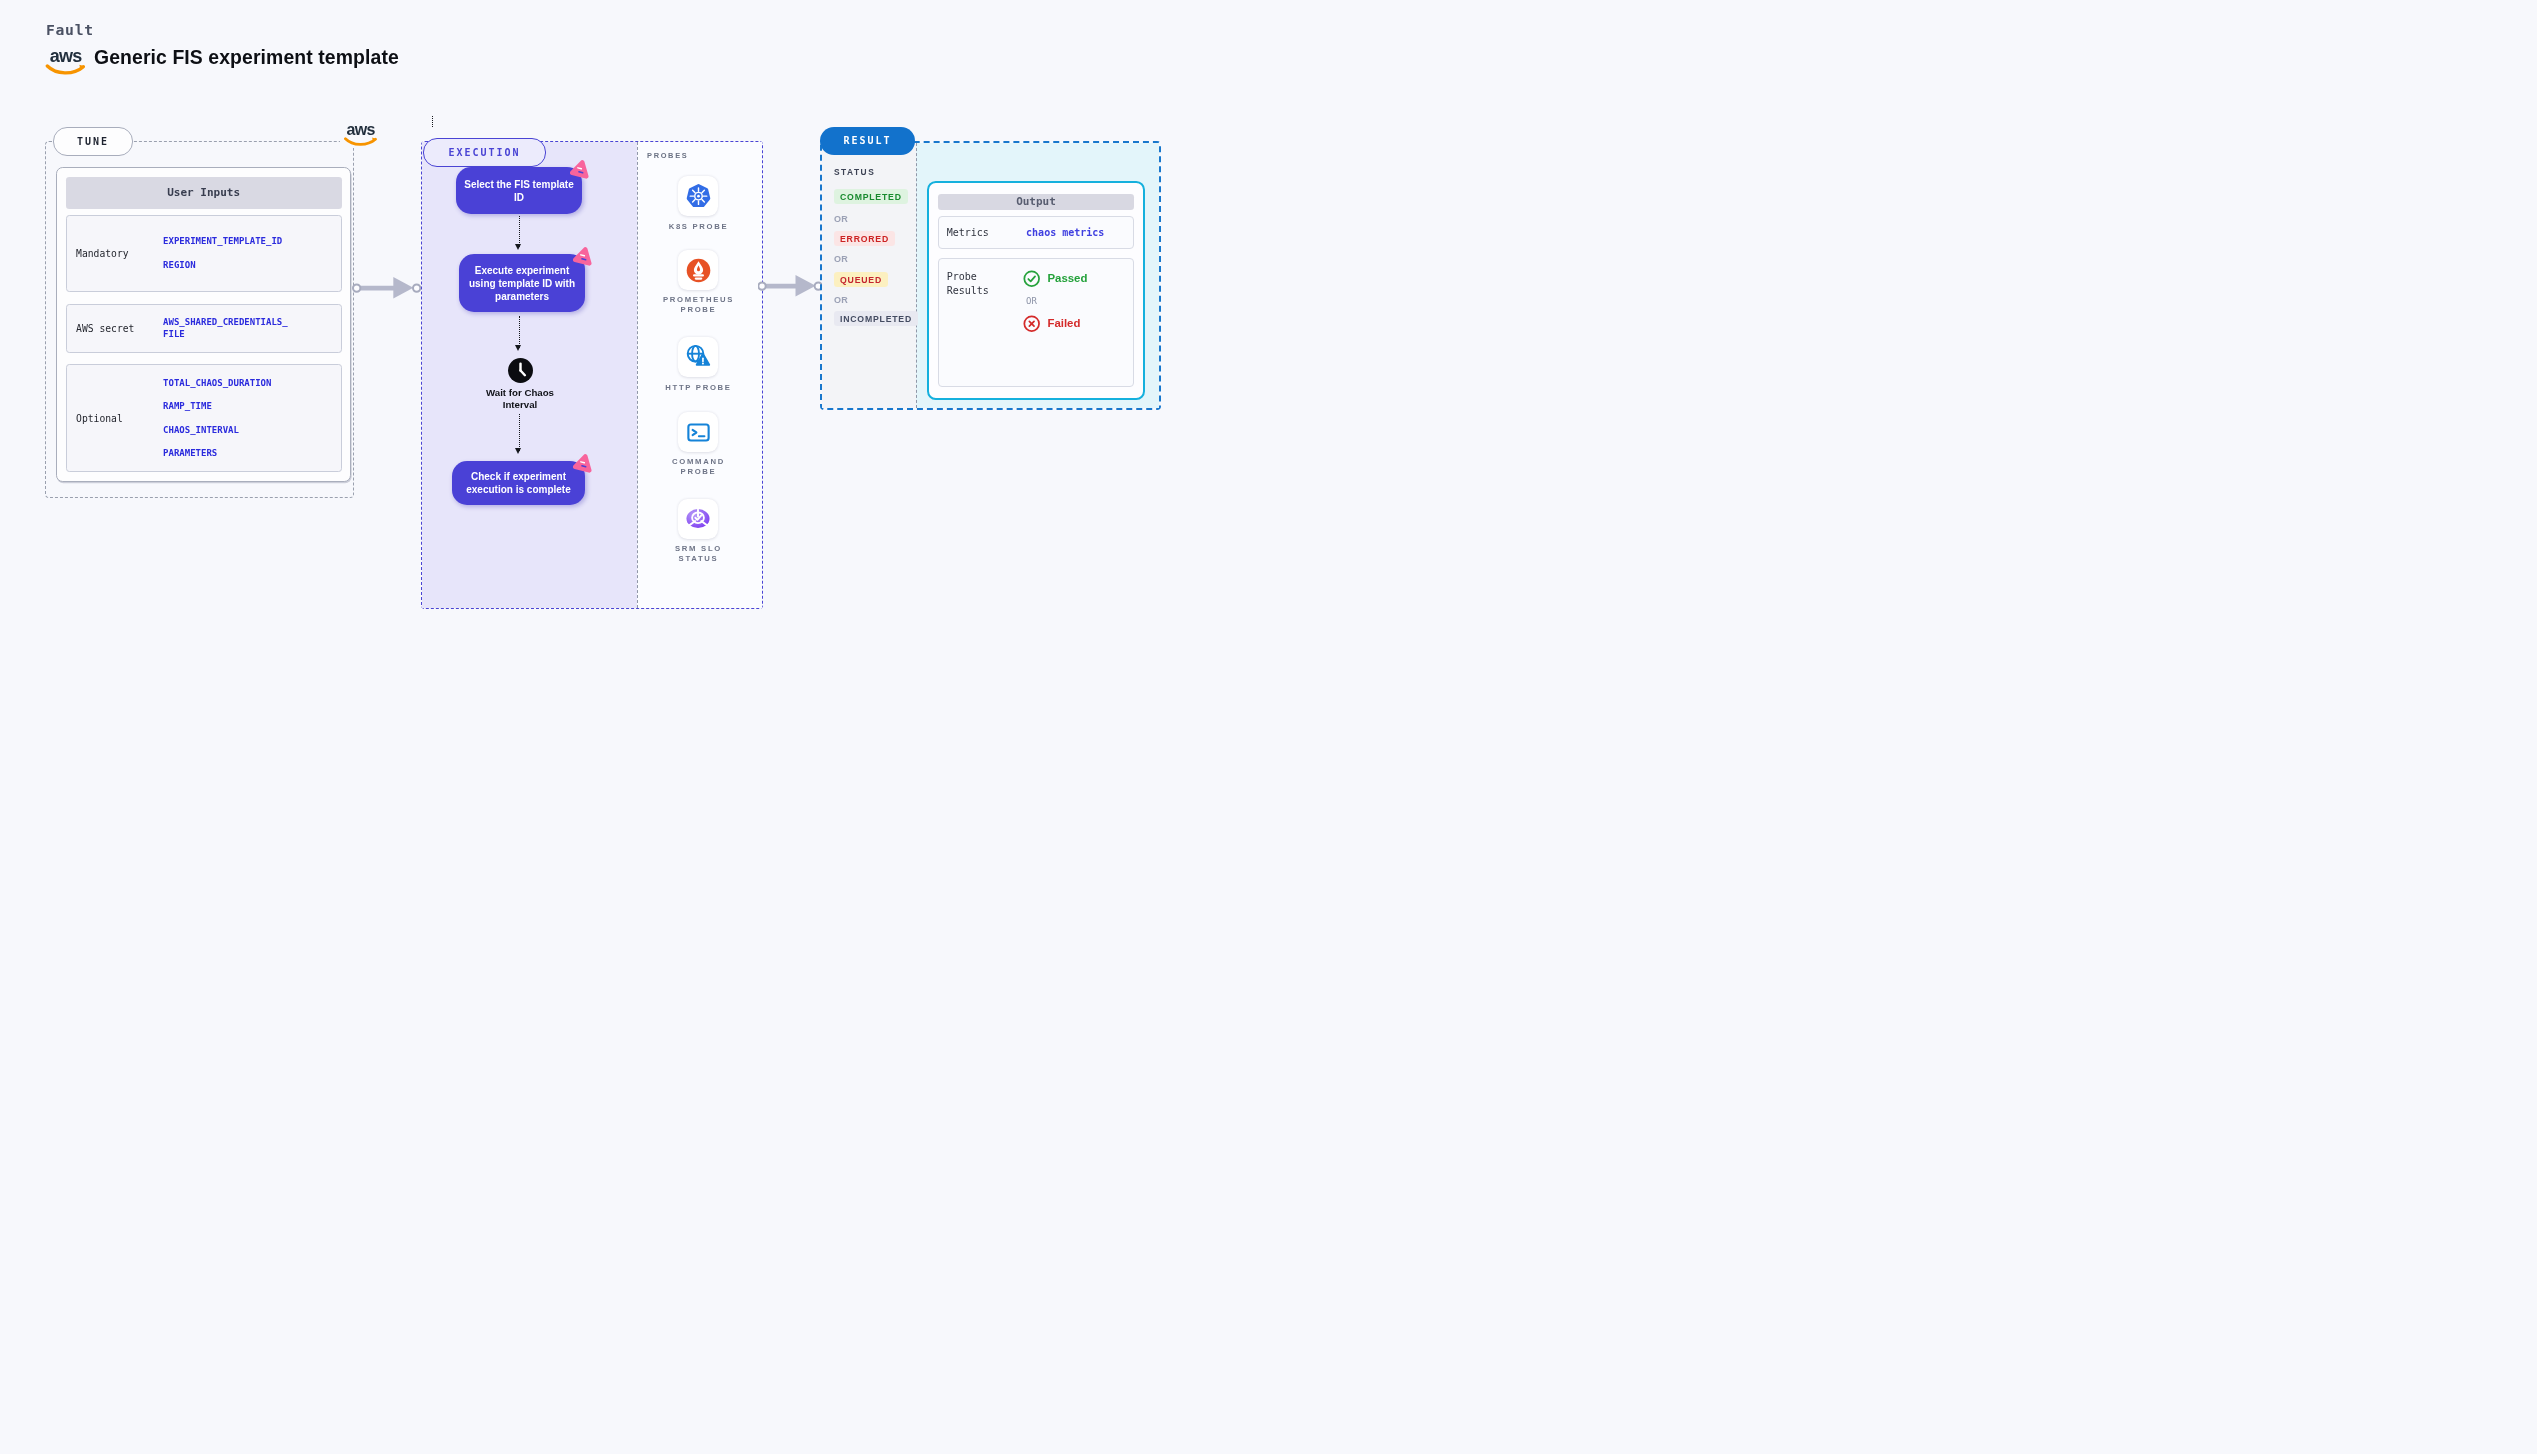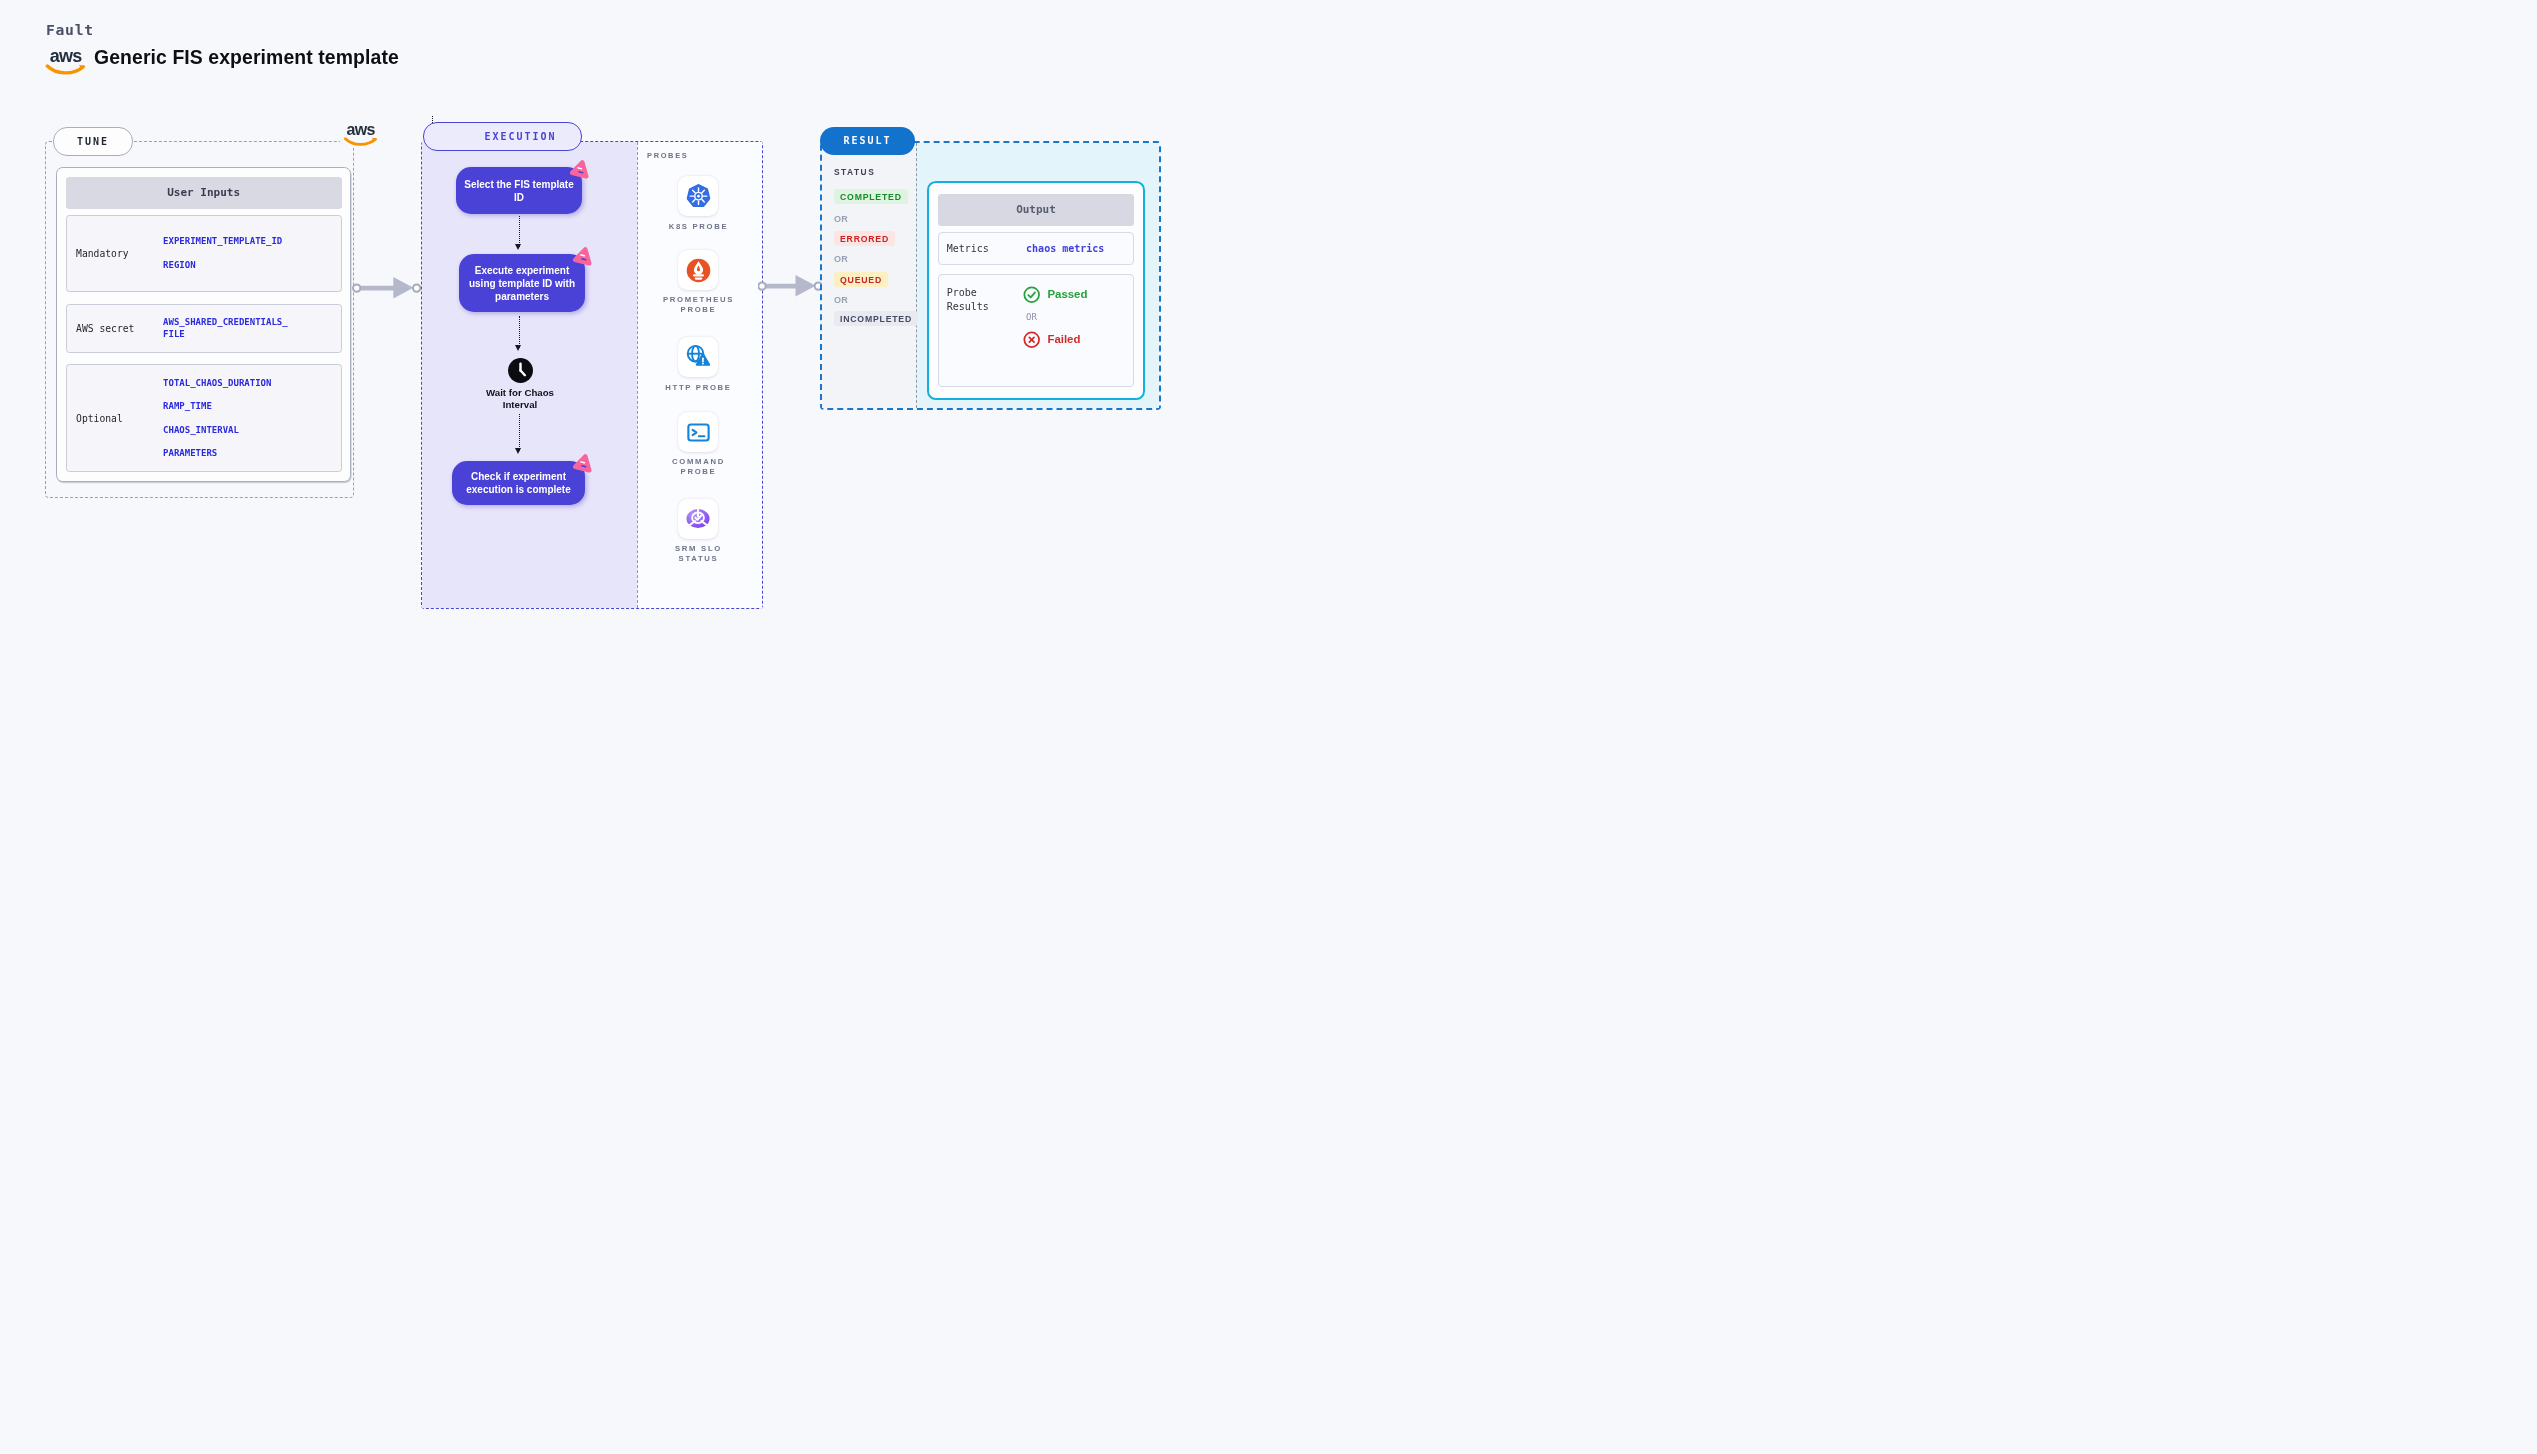--- a/index.html
+++ b/index.html
@@ -60,21 +60,21 @@
   .sbadge{display:inline-block;border-radius:3.3px;padding:2.7px 6px;font-size:8.7px;font-weight:bold;letter-spacing:0.8px;}
   .sbadge.completed{background:#def3e0;color:#178a2d;}
   .sbadge.errored{background:#fbe5e5;color:#cc2222;}
   .sbadge.queued{background:#fcf0c0;color:#c4242e;}
   .sbadge.incompleted{background:#e8e9f1;color:#434b61;}
   .orlbl{font-size:9px;color:#9ba1b5;font-weight:bold;letter-spacing:0.3px;}
 
   
   .outbox{background:#fdfdff;border:2px solid #14b0dd;border-radius:8.7px;padding:10.7px 8.7px;box-sizing:border-box;
           display:flex;flex-direction:column;}
-  .outhead{background:#d8d8e2;border-radius:3.3px;height:32px;flex:none;display:flex;align-items:center;justify-content:center;
+  .outhead{background:#d8d8e2;border-radius:3.3px;height:16px;flex:none;display:flex;align-items:center;justify-content:center;
            font-family:"DejaVu Sans Mono",monospace;font-weight:bold;font-size:11px;color:#585d70;}
   .outrow{background:#fafbfe;border:1px solid #d8dbe5;border-radius:4px;display:flex;}
   .outlbl{font-family:"DejaVu Sans Mono",monospace;font-size:10px;color:#30343f;width:70px;flex:none;
           padding-left:8px;line-height:1.45;}
   .linkval{font-family:"DejaVu Sans Mono",monospace;font-size:10px;font-weight:bold;color:#4040e0;}
   .passtxt{font-size:11.4px;font-weight:bold;color:#23a13a;}
   .failtxt{font-size:11.4px;font-weight:bold;color:#d42a2a;}
   .or2{font-family:"DejaVu Sans Mono",monospace;font-size:9px;color:#8d94a8;}
   .resrow{display:flex;align-items:center;gap:6.7px;}
 
@@ -144,21 +144,21 @@
     <circle cx="7" cy="22.5" r="5.5" fill="#fcfcff" stroke="#a7abbe" stroke-width="3"></circle>
     <circle cx="97" cy="22.5" r="5.5" fill="#fcfcff" stroke="#a7abbe" stroke-width="3"></circle>
   </svg>
 
   <div class="abs zone exec" style="left:421px;top:141px;width:340px;height:466px;">
     <div class="zonefill" style="left:0;width:215px;background:#e7e5fa;"></div>
     <div class="zonefill" style="left:215px;right:0;background:#fbfcff;"></div>
     <div class="divider" style="left:215px;"></div>
   </div>
   <div class="abs" style="left:432px;top:116px;height:10.7px;border-left:1.7px dotted #15171c;"></div>
-  <div class="abs pill exec" style="left:423px;top:122px;width:121px;height:27px;padding-left:36px;">
+  <div class="abs pill exec" style="left:423px;top:138px;width:121px;height:27px;">
     <span>EXECUTION</span>
   </div>
 
   <div class="abs flowbox" style="left:456px;top:167px;width:126px;height:47px;">
     <span>Select the FIS template ID</span>
     <svg class="chaosb" viewBox="0 0 32 32">
       <g transform="rotate(14 16 16)">
         <polygon points="16,5 27,24 5,24" fill="#f8649c" stroke="#f8649c" stroke-width="7" stroke-linejoin="round"></polygon>
         <line x1="11.5" y1="14.5" x2="17" y2="14.5" stroke="#ffffff" stroke-width="2.2" stroke-linecap="round"></line>
         <line x1="14.5" y1="20" x2="20.5" y2="20" stroke="#4a41d6" stroke-width="2.2" stroke-linecap="round"></line>

